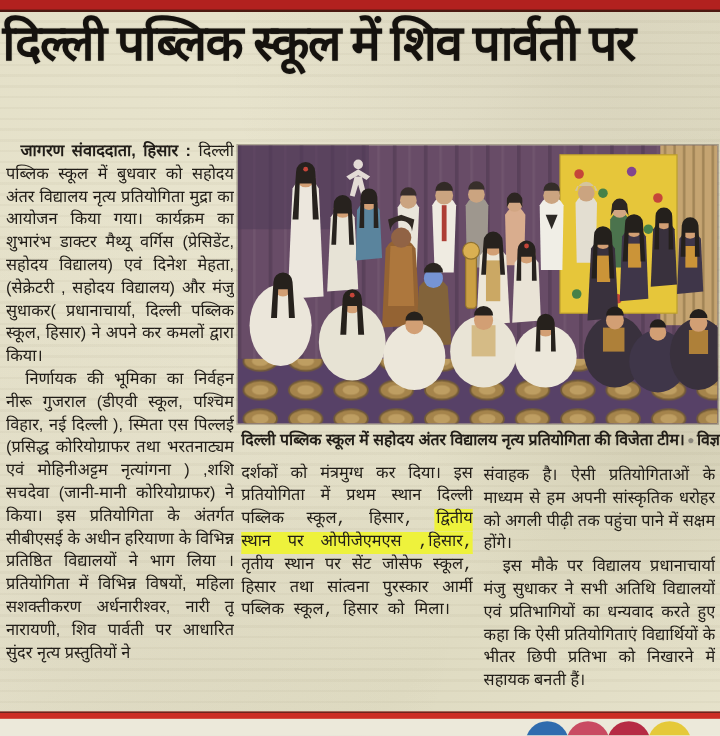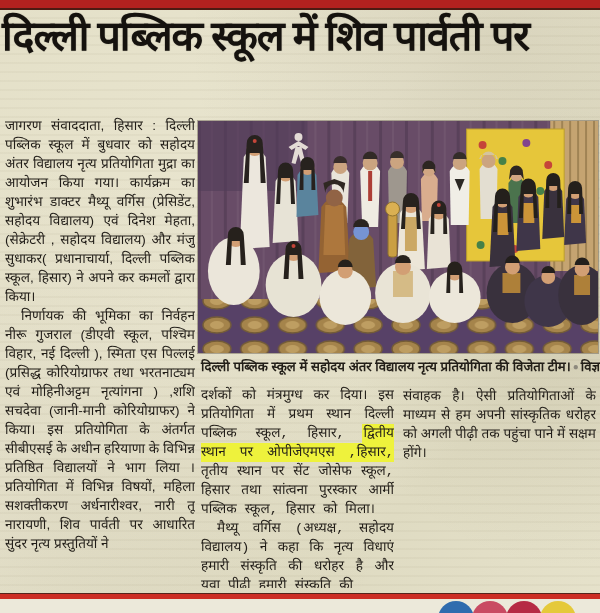--- a/index.html
+++ b/index.html
@@ -26,21 +26,21 @@
     font-weight:700;font-size:41px;line-height:48px;letter-spacing:-1px;
     color:#15120e;text-shadow:0 0 1px rgba(20,15,10,.4);font-family:Liberation Serif, serif;
   }
   .headline div{white-space:nowrap;}
   .col{position:absolute;z-index:2;text-align:justify;font-size:13.6px;line-height:19px;color:#211d18;}
   .col p{margin:0;}
   .col p.indent{text-indent:16px;}
   .leftcol{left:5px;top:116px;width:190px;height:472px;overflow:hidden;}
   .midcol{left:201px;top:386px;width:193px;height:202px;overflow:hidden;font-family:Liberation Mono, monospace;}
   .rightcol{left:403px;top:386px;width:193px;height:202px;overflow:hidden;}
-  .byline{font-weight:400;}
+  .byline{font-weight:700;margin-left:12px;}
   .hl{background:#eef23c;box-shadow:0 0 0 2px #eef23c;}
   .photo{
     position:absolute;left:198px;top:121px;width:400px;height:232px;z-index:2;
     outline:1px solid rgba(60,50,40,.35);
   }
   .photo svg{display:block;width:100%;height:100%;}
   .caption{
     position:absolute;left:201px;top:357px;width:396px;z-index:2;
     font-size:13.2px;font-weight:700;color:#221e18;white-space:nowrap;
   }
@@ -242,25 +242,25 @@
       <rect width="402" height="232" fill="rgba(240,225,200,.07)"></rect>
     </svg>
   </div>
 
   <div class="caption">
     <span>दिल्ली पब्लिक स्कूल में सहोदय अंतर विद्यालय नृत्य प्रतियोगिता की विजेता टीम।</span><span class="bullet">●</span><span>विज्ञप्ति</span>
   </div>
 
   <div class="col midcol">
     <p><span>दर्शकों को मंत्रमुग्ध कर दिया। इस प्रतियोगिता में प्रथम स्थान दिल्ली पब्लिक स्कूल, हिसार, </span><span class="hl">द्वितीय स्थान पर ओपीजेएमएस ,हिसार,</span><span> तृतीय स्थान पर सेंट जोसेफ स्कूल, हिसार तथा सांत्वना पुरस्कार आर्मी पब्लिक स्कूल, हिसार को मिला।</span></p>
-    <p class="indent">मैथ्यू वर्गिस (अध्यक्ष, सहोदय विद्यालय) ने कहा कि नृत्य विधाएं हमारी संस्कृति की धरोहर है और युवा पीढ़ी हमारी संस्कृति की</p>
   </div>
 
   <div class="col rightcol">
     <p>संवाहक है। ऐसी प्रतियोगिताओं के माध्यम से हम अपनी सांस्कृतिक धरोहर को अगली पीढ़ी तक पहुंचा पाने में सक्षम होंगे।</p>
+    <p class="indent">इस मौके पर विद्यालय प्रधानाचार्या मंजु सुधाकर ने सभी अतिथि विद्यालयों एवं प्रतिभागियों का धन्यवाद करते हुए कहा कि ऐसी प्रतियोगिताएं विद्यार्थियों के भीतर छिपी प्रतिभा को निखारने में सहायक बनती हैं।</p>
   </div>
 
   <div class="bottomrule"></div>
 
   <div class="belowstrip">
     <div class="balloon b1"></div>
     <div class="balloon b2"></div>
     <div class="balloon b3"></div>
     <div class="balloon b4"></div>
   </div>

